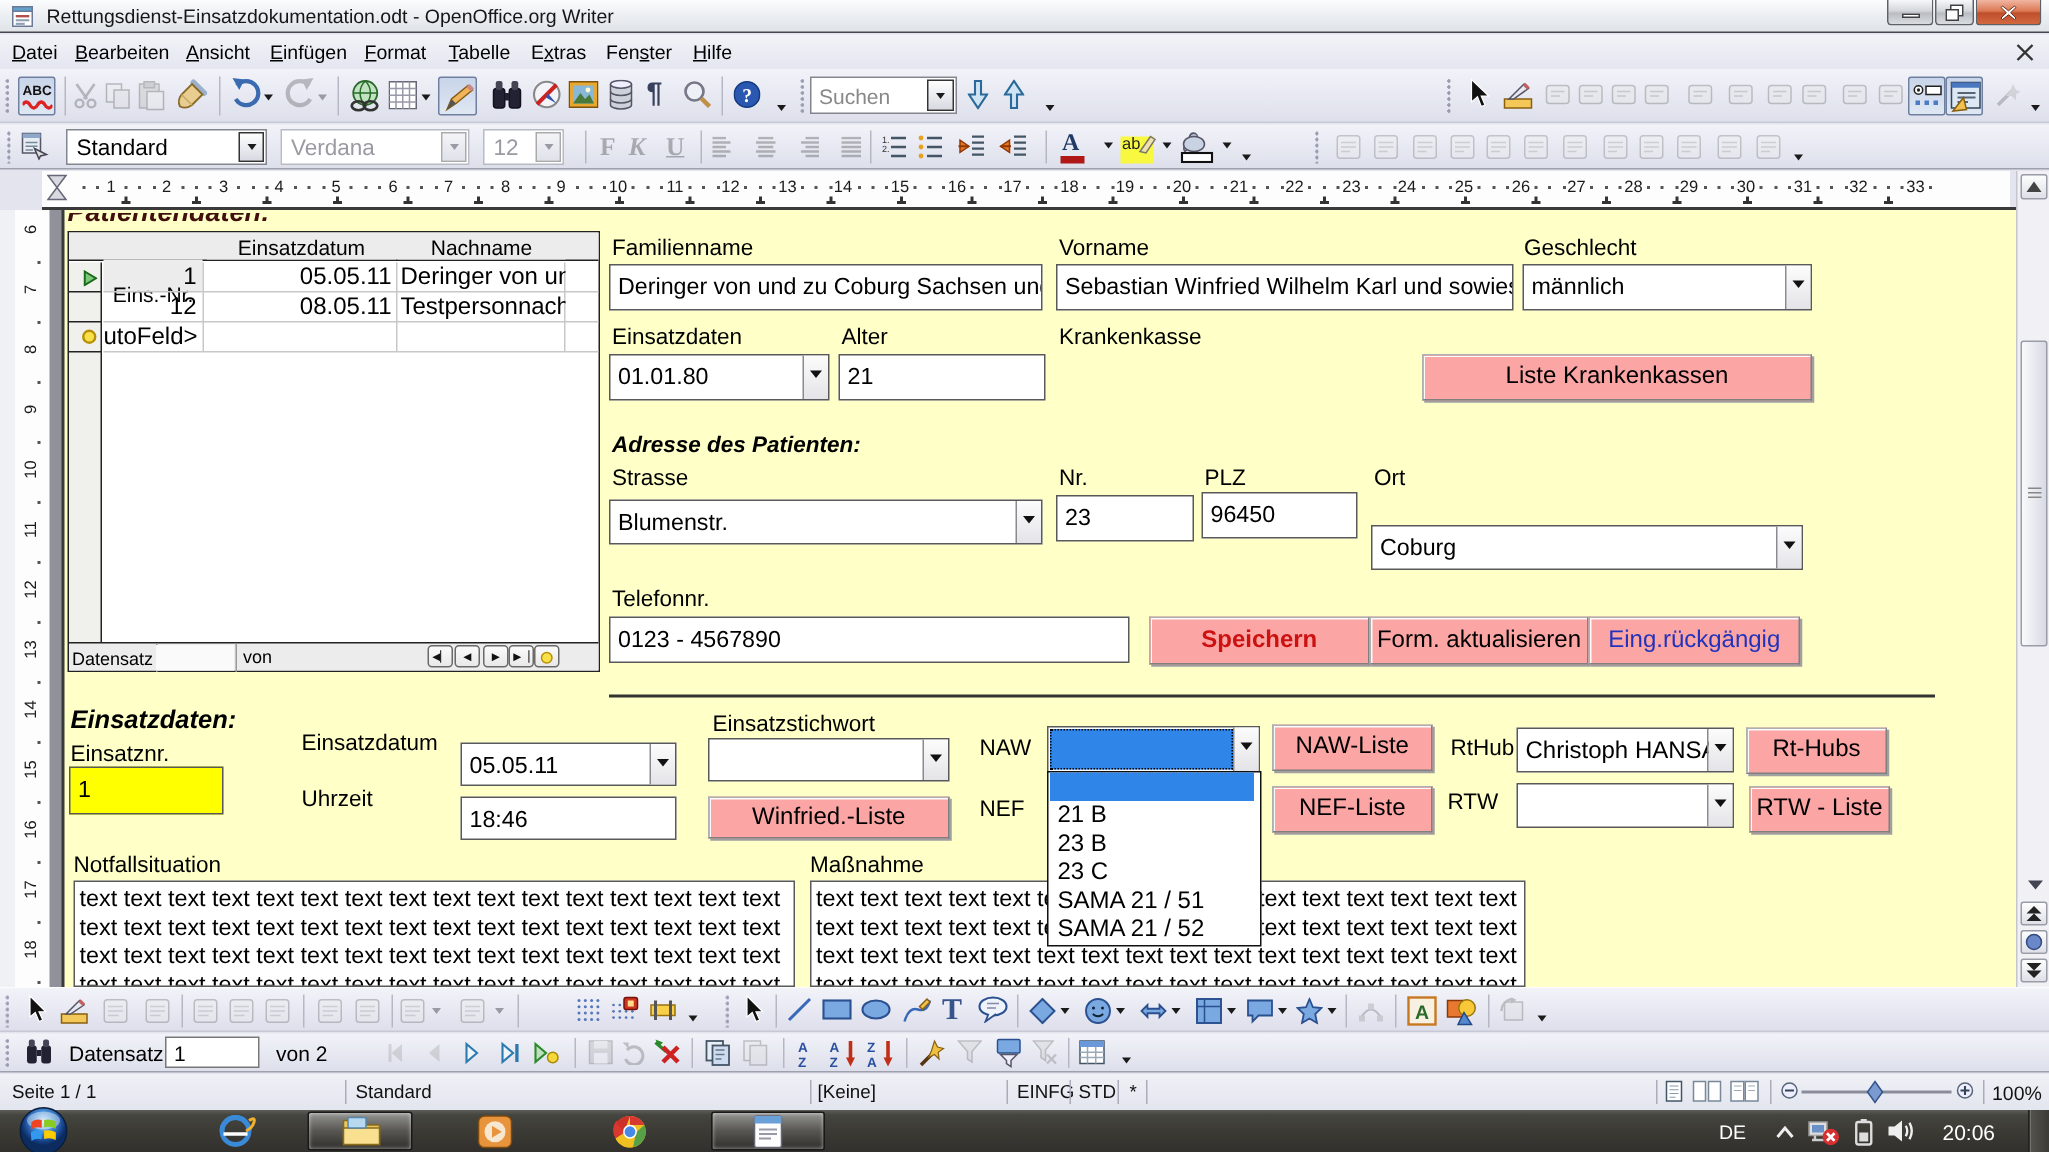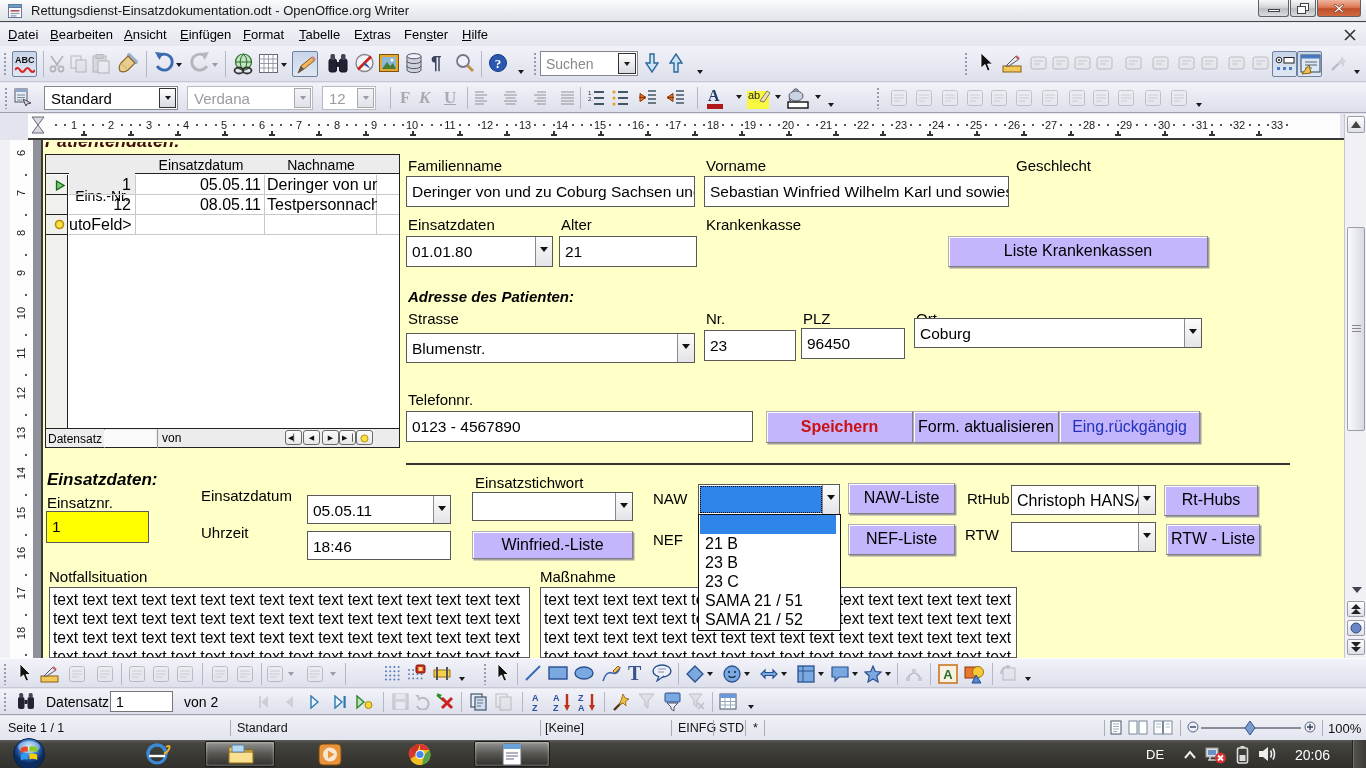--- a/index.html
+++ b/index.html
@@ -39,21 +39,21 @@
 #vgrey { left:33px; top:0; width:9px; height:518px; background:#90919a; }
 #pageb { left:41px; top:0; width:2px; height:518px; background:#3a3a3a; }
 .vnum { position:absolute; left:4px; width:14px; text-align:center; font-size:11px; color:#1a1a1a; transform:rotate(-90deg); }
 .vdot { position:absolute; left:15px; width:2px; height:2px; background:#555; }
 #vscroll { left:1344px; top:114px; width:22px; height:544px; background:#f0f0f5; border-left:1px solid #c5c5ce; }
 .sbtn { position:absolute; left:2px; width:18px; background:linear-gradient(#fdfdfd,#dfe0e8); border:1px solid #9a9ca8; border-radius:2px; }
 .lbl { position:absolute; font-size:15px; color:#000; white-space:nowrap; }
 .field { position:absolute; background:#fff; border:1px solid #595959; font-size:15.5px; color:#000; white-space:nowrap; overflow:hidden; padding:6px 0 0 5px; }
 .ca { position:absolute; right:0px; top:0px; bottom:0px; width:17px; background:linear-gradient(#fcfcfc,#e4e4e8); border-left:1px solid #8a8a90; }
 .ca:after { content:""; position:absolute; left:4px; top:10px; width:0; height:0; border-left:4.5px solid transparent; border-right:4.5px solid transparent; border-top:5px solid #111; }
-.fbtn { position:absolute; background:#c4b5fd; border:1px solid #808080; border-top-color:#b0b0b0; border-left-color:#b0b0b0; box-shadow:inset 1px 1px 0 #fbfbfb, 1.5px 1.5px 0 #a0a0a0; font-size:16px; color:#000; text-align:center; white-space:nowrap; overflow:hidden; }
+.fbtn { position:absolute; background:#fca5a5; border:1px solid #808080; border-top-color:#b0b0b0; border-left-color:#b0b0b0; box-shadow:inset 1px 1px 0 #fbfbfb, 1.5px 1.5px 0 #a0a0a0; font-size:16px; color:#000; text-align:center; white-space:nowrap; overflow:hidden; }
 .gh { position:absolute; background:#ececec; font-size:14px; text-align:center; color:#000; }
 .gcell { position:absolute; font-size:16px; color:#000; white-space:nowrap; overflow:hidden; }
 .glh { position:absolute; background:#c8c8c8; height:1px; }
 .glv { position:absolute; background:#c8c8c8; width:1px; }
 .gnbtn { position:absolute; width:17px; height:15px; background:linear-gradient(#fbfbfb,#e8e8e8); border:1px solid #6a6a6a; border-radius:3px; }
 .nli { position:absolute; left:1px; height:19px; padding-left:5px; font-size:16px; white-space:nowrap; }
 .ssep { position:absolute; top:4px; width:1px; height:16px; background:#aaacba; }
 .stxt { position:absolute; top:5px; font-size:12.5px; color:#111; white-space:nowrap; }
 .ticon { position:absolute; }
 </style></head><body>
@@ -650,35 +650,36 @@
 <svg class="abs" style="left:314px;top:5px" width="9" height="9" viewBox="0 0 9 9">
             <circle cx="4.5" cy="4.5" r="3.5" fill="#f8e048" stroke="#b89008"></circle>
           </svg>
 </div>
 </div>
 <div class="lbl abs" style="left:408px;top:17px">Familienname</div>
 <div class="lbl abs" style="left:706px;top:17px">Vorname</div>
 <div class="lbl abs" style="left:1016px;top:17px">Geschlecht</div>
 <div class="field abs" style="left:406px;top:36px;width:289px;height:31px;">Deringer von und zu Coburg Sachsen und</div>
 <div class="field abs" style="left:704px;top:36px;width:305px;height:31px;">Sebastian Winfried Wilhelm Karl und sowies</div>
+<div class="field abs" style="left:1015px;top:36px;width:193px;height:31px;">männlich<div class="ca"></div></div>
 <div class="lbl abs" style="left:408px;top:76px">Einsatzdaten</div>
 <div class="lbl abs" style="left:561px;top:76px">Alter</div>
 <div class="lbl abs" style="left:706px;top:76px">Krankenkasse</div>
 <div class="field abs" style="left:406px;top:96px;width:147px;height:31px;">01.01.80<div class="ca"></div></div>
 <div class="field abs" style="left:559px;top:96px;width:138px;height:31px;">21</div>
 <div class="fbtn abs" style="left:948px;top:96px;width:260px;height:31px;padding-top:5px;">Liste Krankenkassen</div>
 <div class="lbl abs" style="left:408px;top:148px"><i><b>Adresse des Patienten:</b></i></div>
 <div class="lbl abs" style="left:408px;top:170px">Strasse</div>
 <div class="lbl abs" style="left:706px;top:170px">Nr.</div>
 <div class="lbl abs" style="left:803px;top:170px">PLZ</div>
 <div class="lbl abs" style="left:916px;top:170px">Ort</div>
 <div class="field abs" style="left:406px;top:193px;width:289px;height:30px;">Blumenstr.<div class="ca"></div></div>
 <div class="field abs" style="left:704px;top:190px;width:92px;height:31px;">23</div>
 <div class="field abs" style="left:801px;top:188px;width:104px;height:31px;">96450</div>
-<div class="field abs" style="left:914px;top:178px;width:288px;height:30px;">Coburg<div class="ca"></div></div>
+<div class="field abs" style="left:914px;top:210px;width:288px;height:30px;">Coburg<div class="ca"></div></div>
 <div class="lbl abs" style="left:408px;top:251px">Telefonnr.</div>
 <div class="field abs" style="left:406px;top:271px;width:347px;height:31px;">0123 - 4567890</div>
 <div class="fbtn abs" style="left:766px;top:271px;width:147px;height:32px;padding-top:6px;"><span style="color:#cc1111;font-weight:bold">Speichern</span></div>
 <div class="fbtn abs" style="left:913px;top:271px;width:146px;height:32px;padding-top:6px;">Form. aktualisieren</div>
 <div class="fbtn abs" style="left:1059px;top:271px;width:141px;height:32px;padding-top:6px;"><span style="color:#2233bb">Eing.rückgängig</span></div>
 <div class="abs" style="left:406px;top:323px;width:884px;height:2px;background:#333"></div>
 <div class="lbl abs" style="left:47px;top:330px"><span style="font-size:17px"><i><b>Einsatzdaten:</b></i></span></div>
 <div class="lbl abs" style="left:47px;top:354px">Einsatznr.</div>
 <div class="field abs" style="left:46px;top:371px;width:103px;height:32px; background:#ffff00;">1</div>
 <div class="lbl abs" style="left:201px;top:347px">Einsatzdatum</div>

